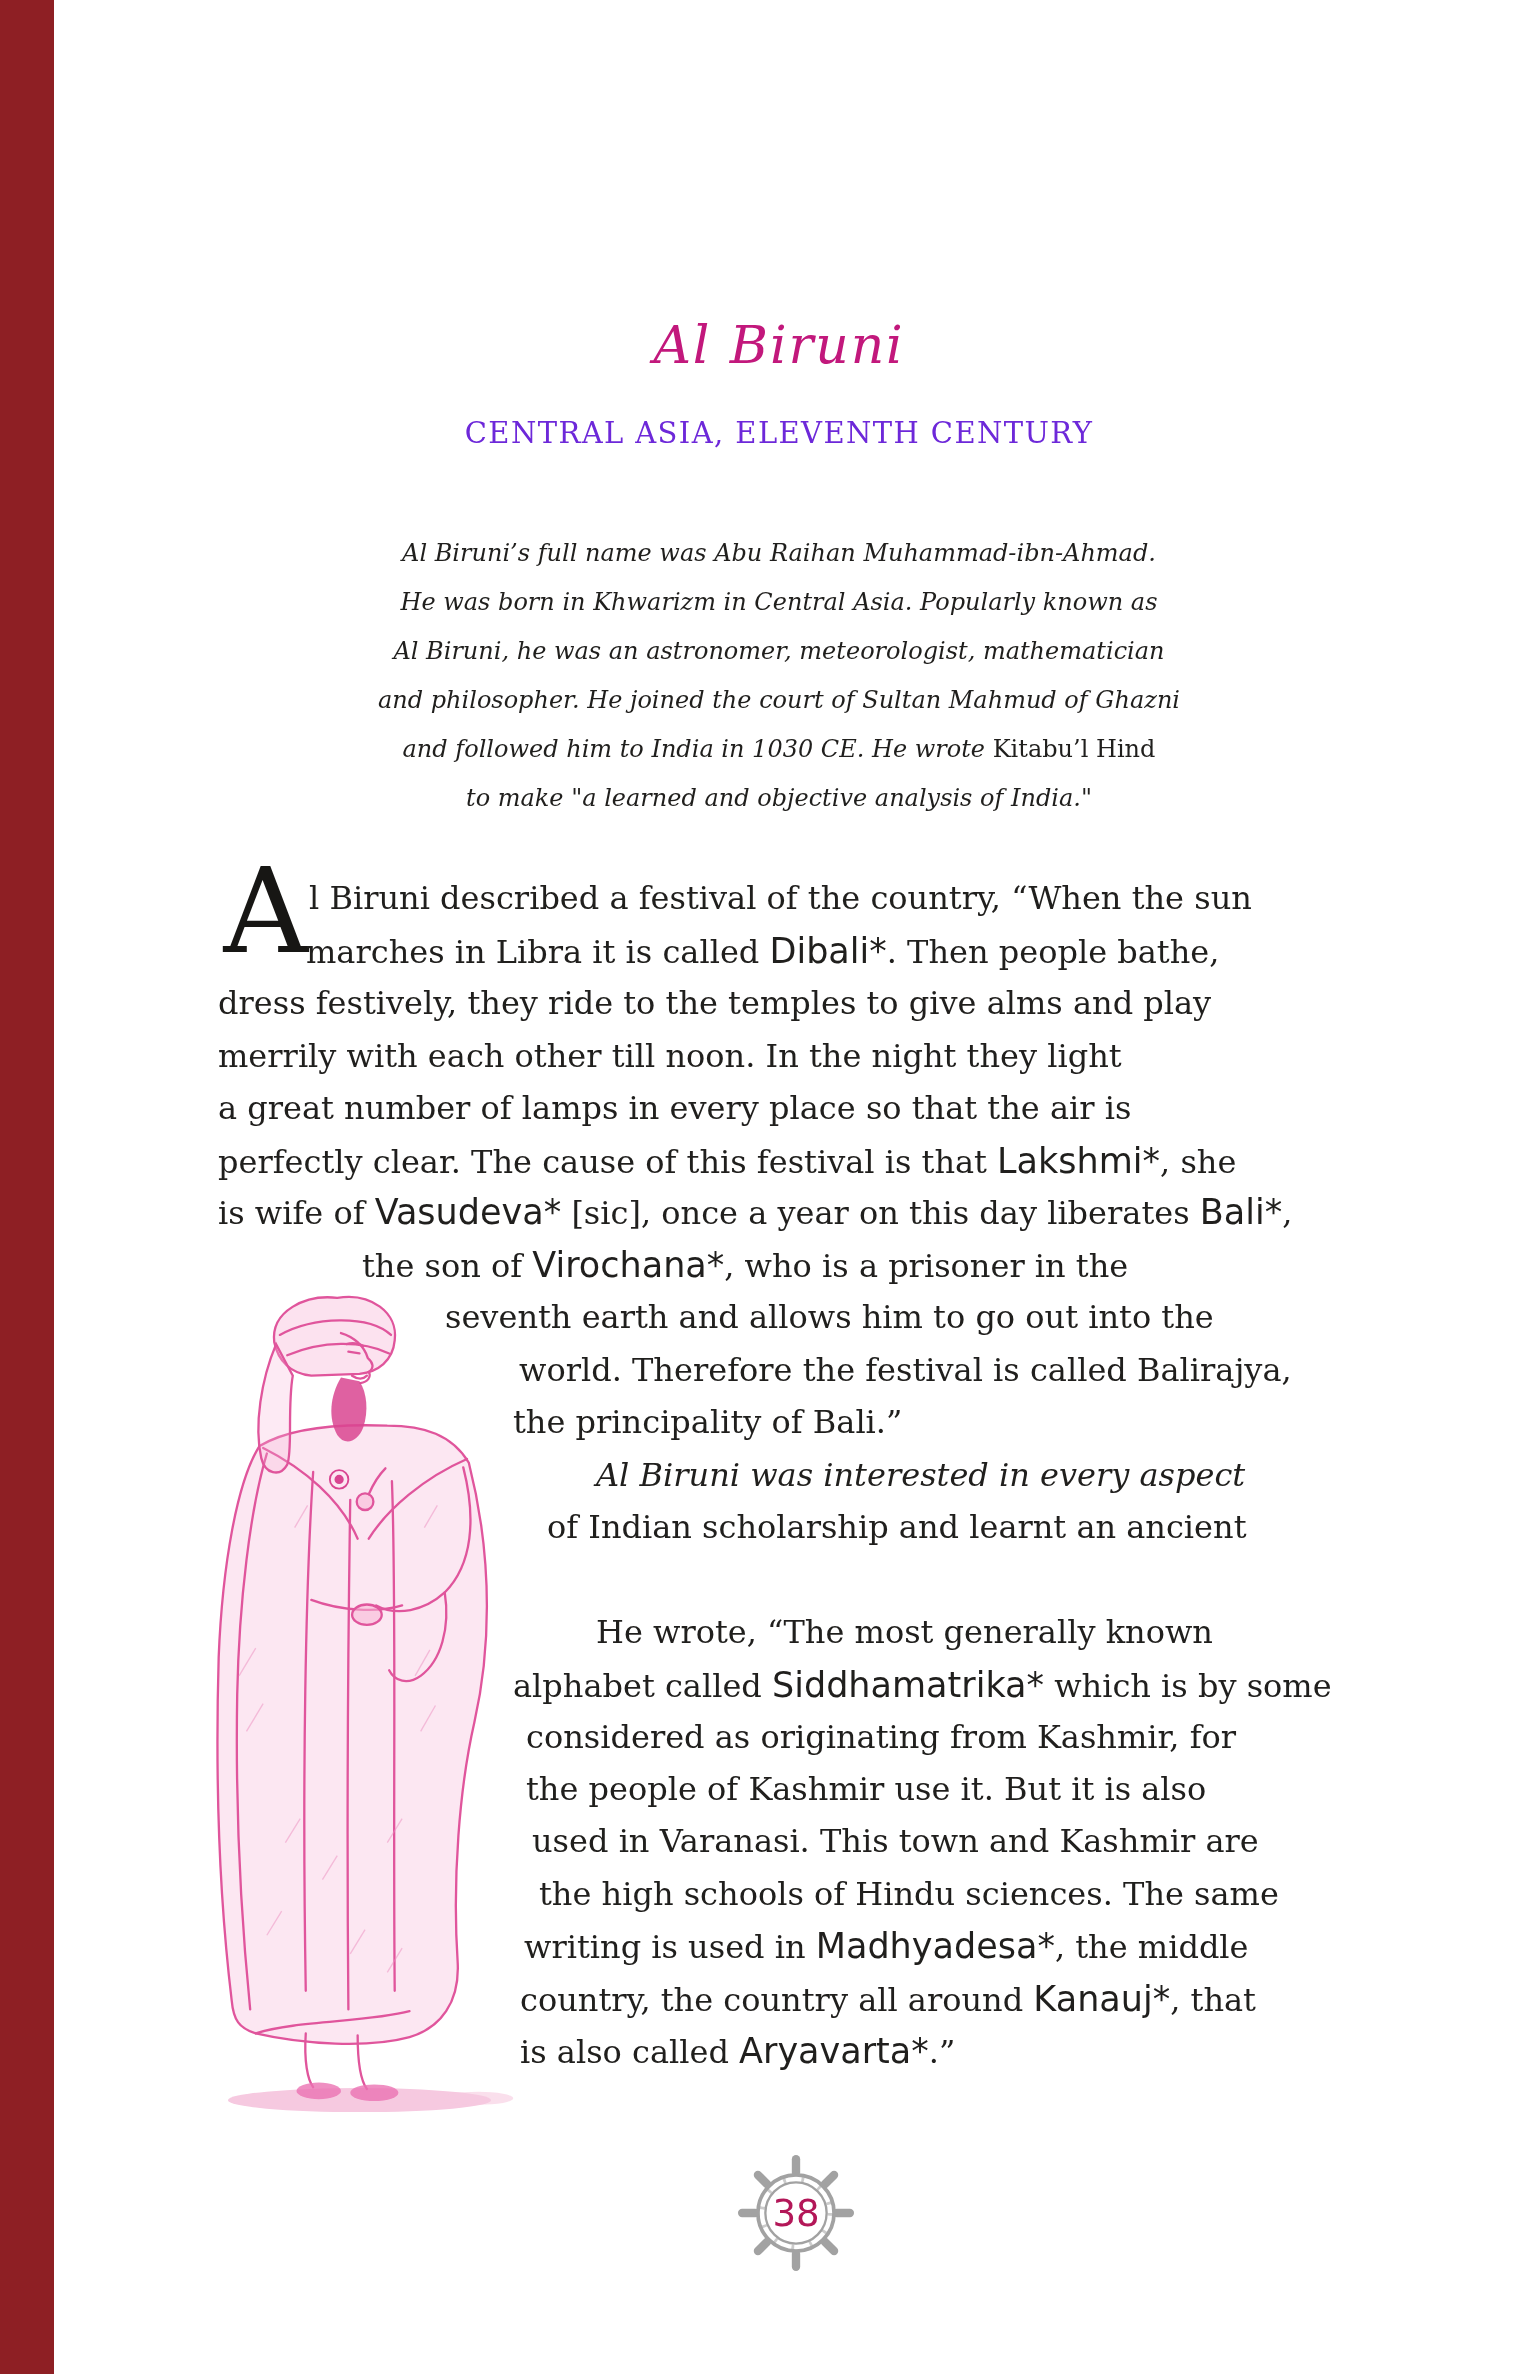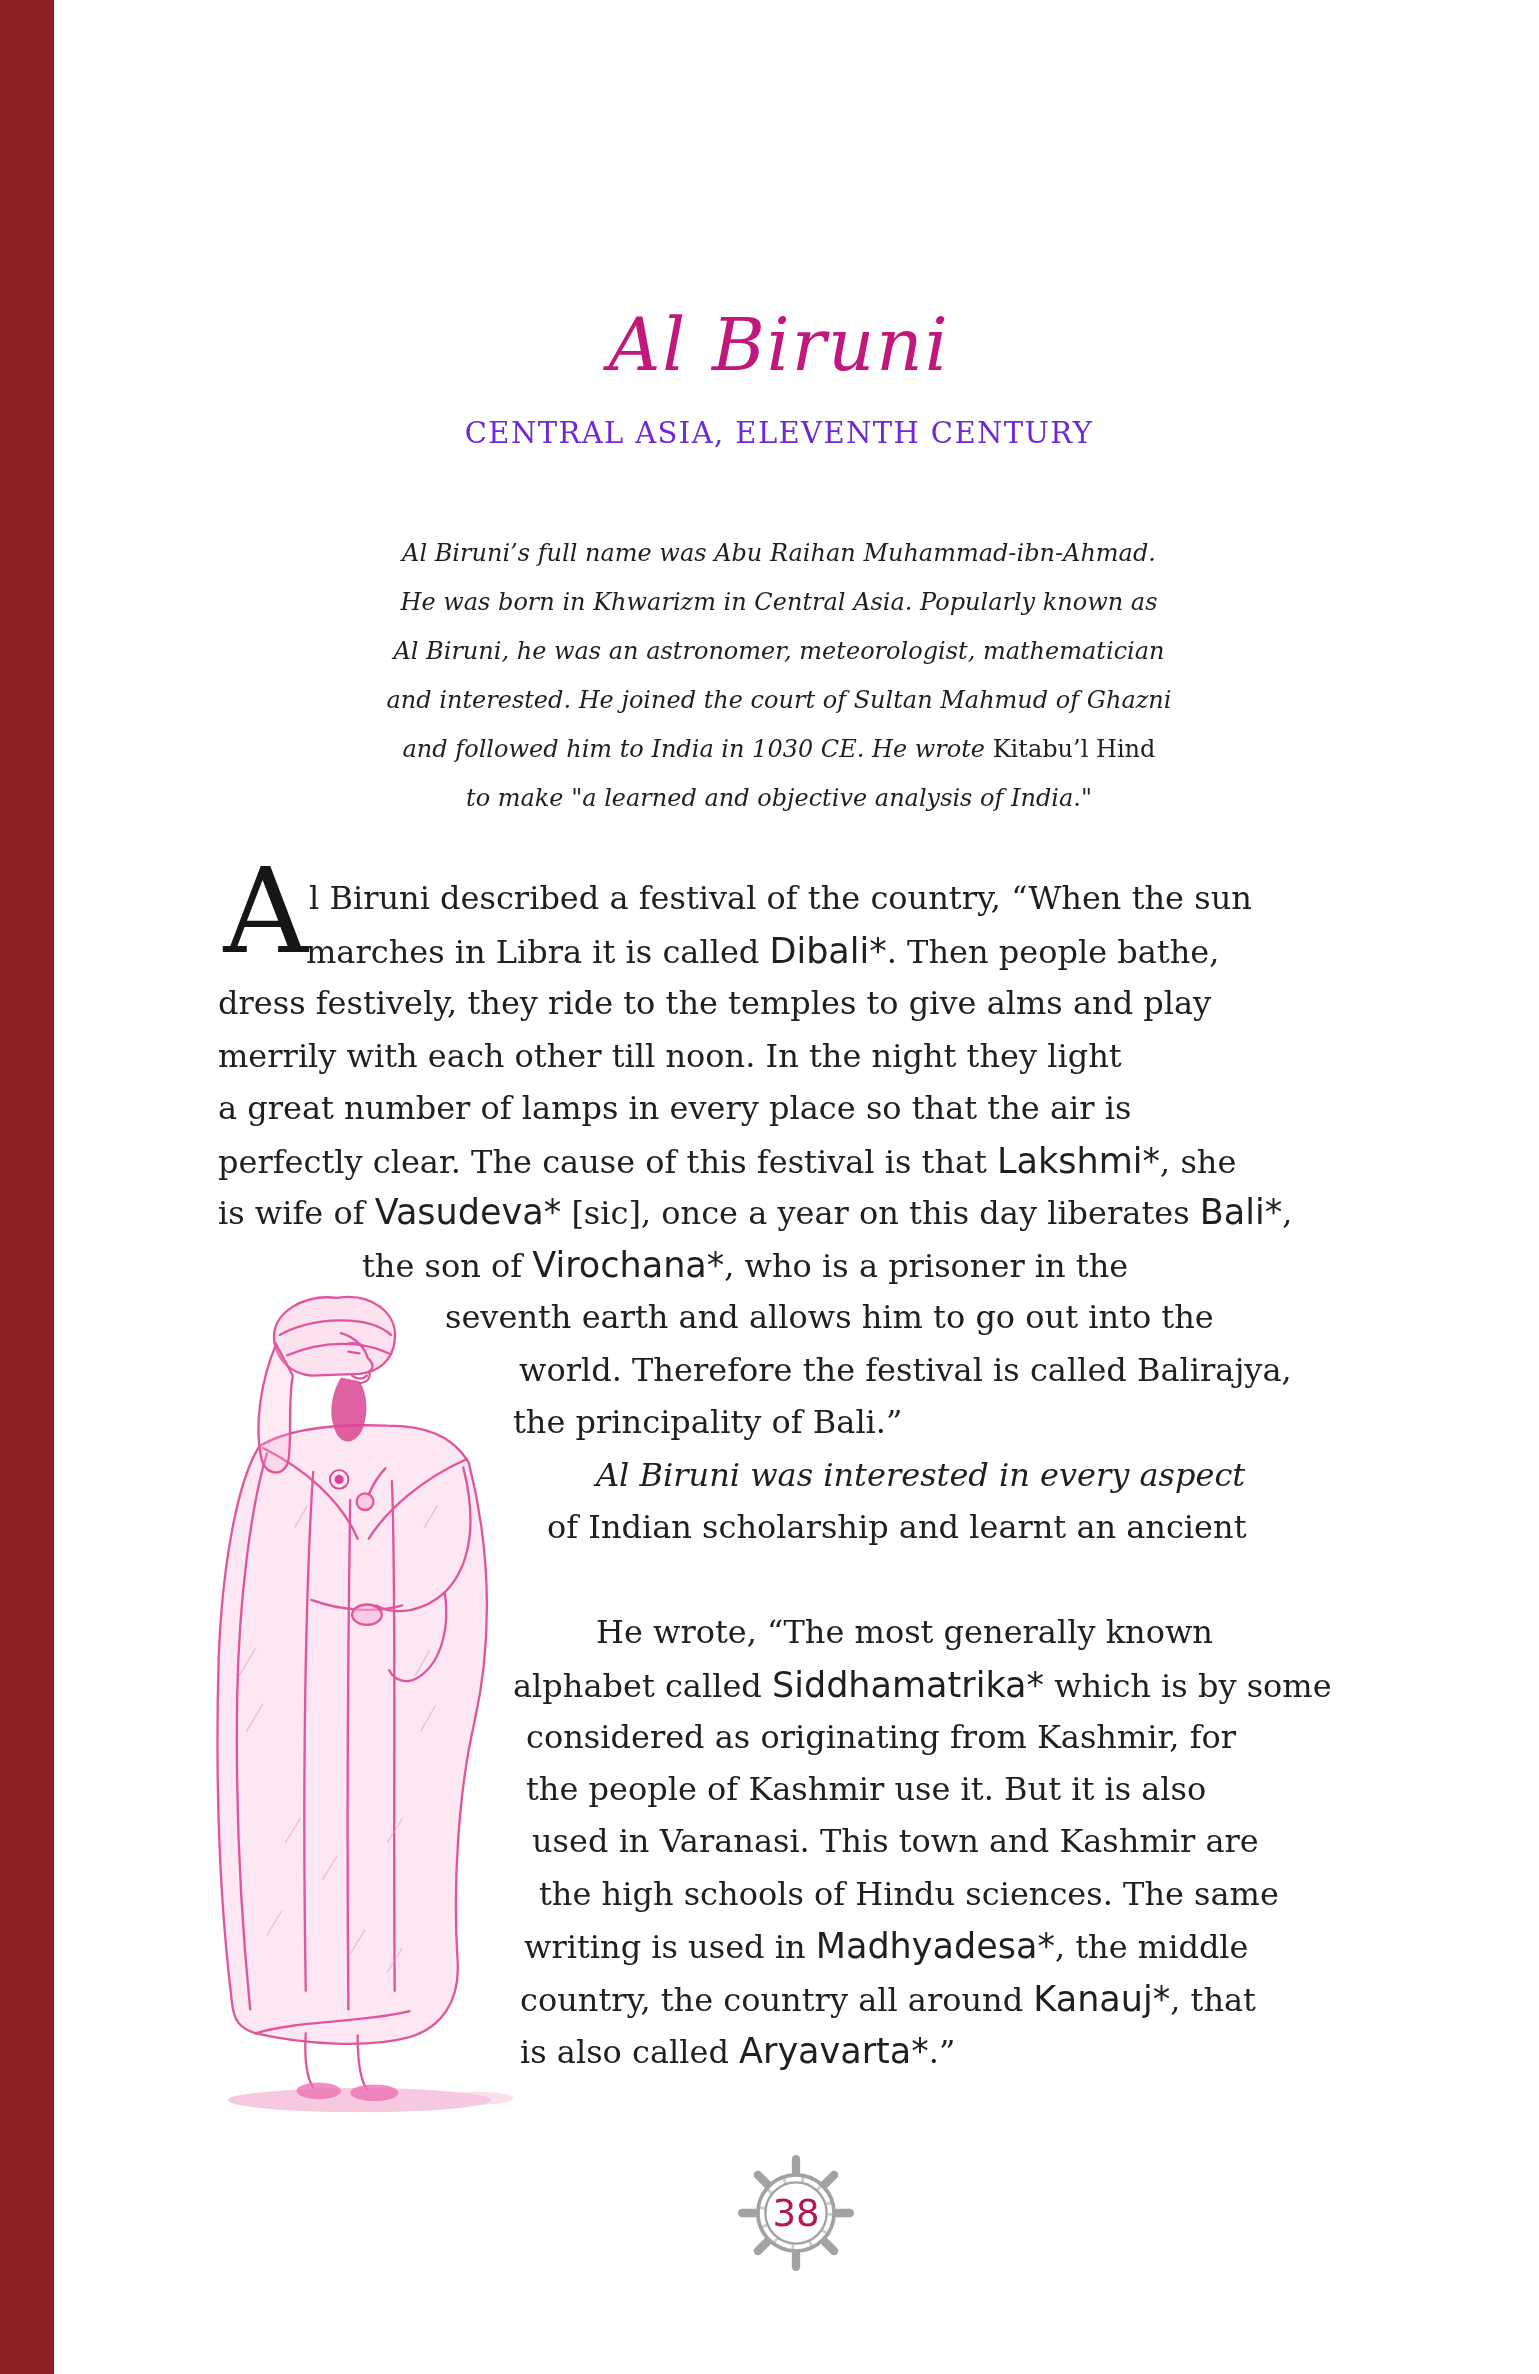--- a/index.html
+++ b/index.html
@@ -12,21 +12,21 @@
   }
   html,body{margin:0;padding:0;background:#ffffff;}
   .page{
     position:relative;width:1540px;height:2375px;background:#ffffff;overflow:hidden;
     font-family:"DejaVu Serif",serif;color:var(--text-ink);
   }
   .strip{position:absolute;left:0;top:0;width:54px;height:2375px;background:var(--strip-red);}
   .title{
     position:absolute;left:213px;top:299px;width:1132px;margin:0;
     text-align:center;font-family:"DejaVu Serif",serif;font-style:italic;font-weight:normal;
-    font-size:72px;line-height:93px;color:var(--title-pink);letter-spacing:1.9px;
+    font-size:52px;line-height:93px;color:var(--title-pink);letter-spacing:1.9px;
   }
   .subtitle{
     position:absolute;left:213px;top:414px;width:1132px;margin:0;
     text-align:center;font-family:"DejaVu Serif",serif;font-weight:normal;
     font-size:29px;line-height:39px;color:#6d28d9;letter-spacing:1.4px;
   }
   .intro{position:absolute;left:213px;top:529px;width:1132px;}
   .iline{text-align:center;font-style:italic;font-size:24px;line-height:49px;white-space:nowrap;}
   .iline .seg-roman{font-style:normal;}
   .bodyblock{position:absolute;left:218px;top:872px;width:1187px;height:1224px;}
@@ -49,21 +49,21 @@
 
   <div class="strip"></div>
 
   <h1 class="title">Al Biruni</h1>
   <h2 class="subtitle">CENTRAL ASIA, ELEVENTH CENTURY</h2>
 
   <div class="intro" id="intro-lines">
       <div class="iline"><span class="seg-italic">Al Biruni’s full name was Abu Raihan Muhammad-ibn-Ahmad.</span></div>
       <div class="iline"><span class="seg-italic">He was born in Khwarizm in Central Asia. Popularly known as</span></div>
       <div class="iline"><span class="seg-italic">Al Biruni, he was an astronomer, meteorologist, mathematician</span></div>
-      <div class="iline"><span class="seg-italic">and interested. He joined the court of Sultan Mahmud of Ghazni</span></div>
+      <div class="iline"><span class="seg-italic">and philosopher. He joined the court of Sultan Mahmud of Ghazni</span></div>
       <div class="iline"><span class="seg-italic">and followed him to India in 1030 CE. He wrote </span><span class="seg-roman">Kitabu’l Hind</span></div>
       <div class="iline"><span class="seg-italic">to make "a learned and objective analysis of India."</span></div>
     </div>
 
   <div class="bodyblock" id="body-lines">
     <div class="dropcap">A</div>
   <div class="bline" style="top: 0px; left: 91px;"><span class="seg-serif">l Biruni described a festival of the country, “When the sun</span></div>
       <div class="bline" style="top: 53px; left: 88px;"><span class="seg-serif">marches in Libra it is called </span><span class="seg-sans">Dibali*</span><span class="seg-serif">. Then people bathe,</span></div>
       <div class="bline" style="top: 105px; left: 0px;"><span class="seg-serif">dress festively, they ride to the temples to give alms and play</span></div>
       <div class="bline" style="top: 158px; left: 0px;"><span class="seg-serif">merrily with each other till noon. In the night they light</span></div>

